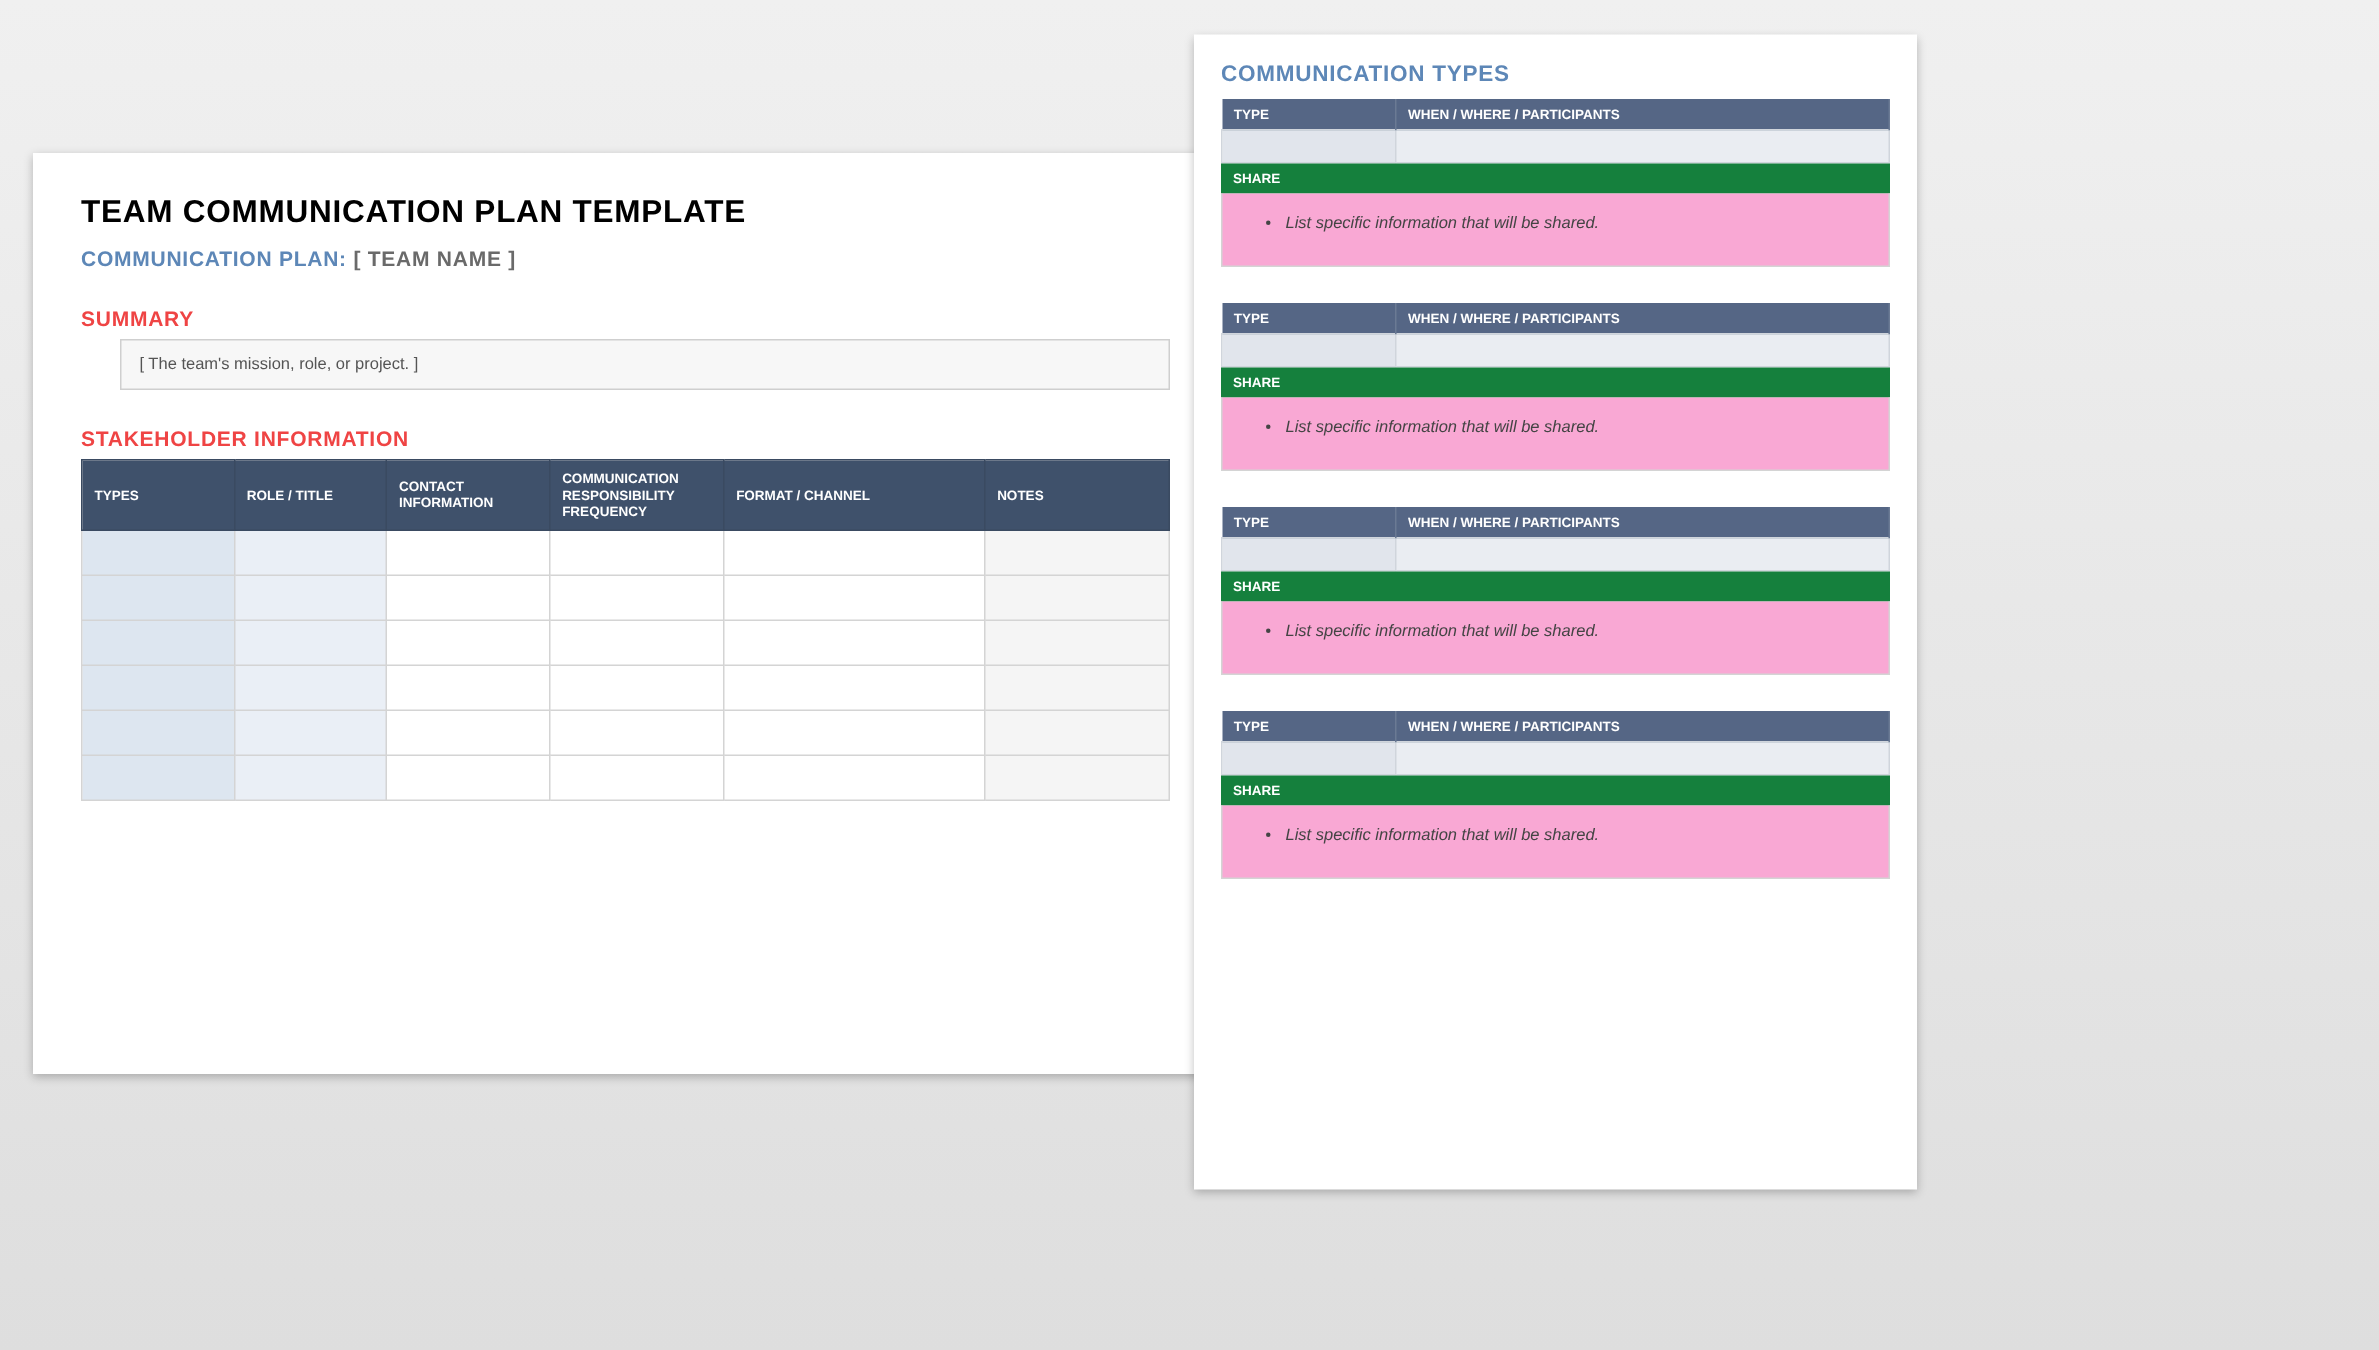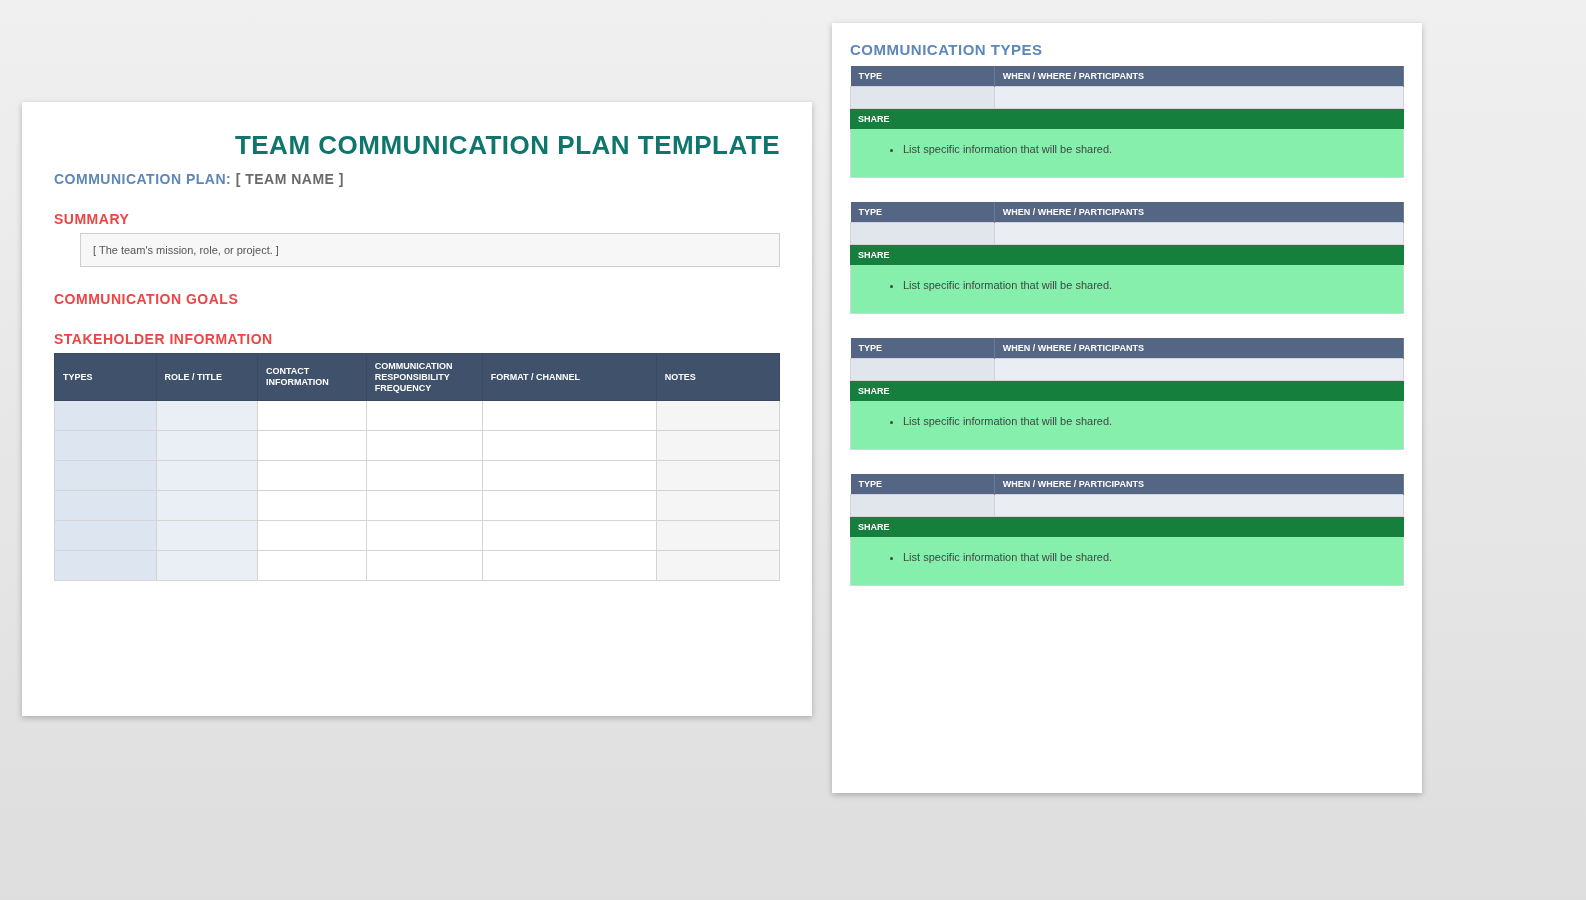--- a/index.html
+++ b/index.html
@@ -17,33 +17,32 @@
     box-shadow: 0 2px 6px rgba(0,0,0,0.25);
   }
   .page-left {
     left: 22px;
     top: 102px;
     width: 790px;
     height: 614px;
     padding: 28px 32px 20px 32px;
   }
   .page-right {
-    left: 832px;
+    left: 796px;
     top: 23px;
-    width: 590px;
+    width: 482px;
     height: 770px;
     padding: 18px 18px 20px 18px;
   }
   .doc-title {
-    font-size: 26px;
-    font-weight: bold;
-    color: #0f766e;
+    font-size: 21px;
+    font-weight: bold;
+    color: #000000;
     letter-spacing: 0.5px;
     margin-bottom: 10px;
-    text-align: right;
   }
   .section-heading {
     font-size: 14px;
     font-weight: bold;
     color: #5d87b7;
     letter-spacing: 0.5px;
     margin-bottom: 6px;
     margin-top: 4px;
   }
   .team-name { color: #6a6a6a; }
@@ -127,43 +126,43 @@
   .share-bar {
     background: #15803d;
     color: #fff;
     font-size: 9px;
     font-weight: bold;
     padding: 5px 8px;
   }
   .share-body {
     border: 1px solid #d4d4d4;
     border-top: none;
-    padding: 14px 10px 22px 24px;
-    background: #86efac;
+    padding: 14px 10px 22px 14px;
+    background: #f9a8d4;
+    font-style: italic;
   }
   .share-body ul { list-style: disc; padding-left: 28px; }
   .share-body li { font-size: 11px; color: #444; }
 </style>
 </head>
 <body>
 
 <div class="page page-left">
   <div class="doc-title">TEAM COMMUNICATION PLAN TEMPLATE</div>
 
   <div class="section-heading">
     <span>COMMUNICATION PLAN:</span>
     <span class="team-name">[ TEAM NAME ]</span>
   </div>
 
   <div class="subheading">SUMMARY</div>
   <div class="summary-box">
     <span>[ The team's mission, role, or project. ]</span>
   </div>
 
-  <div class="subheading">COMMUNICATION GOALS</div>
 
   <div class="subheading">STAKEHOLDER INFORMATION</div>
   <table class="stakeholder">
     <colgroup>
       <col style="width:14%">
         <col style="width:14%">
         <col style="width:15%">
       <col style="width:16%">
         <col style="width:24%">
         <col style="width:17%">

